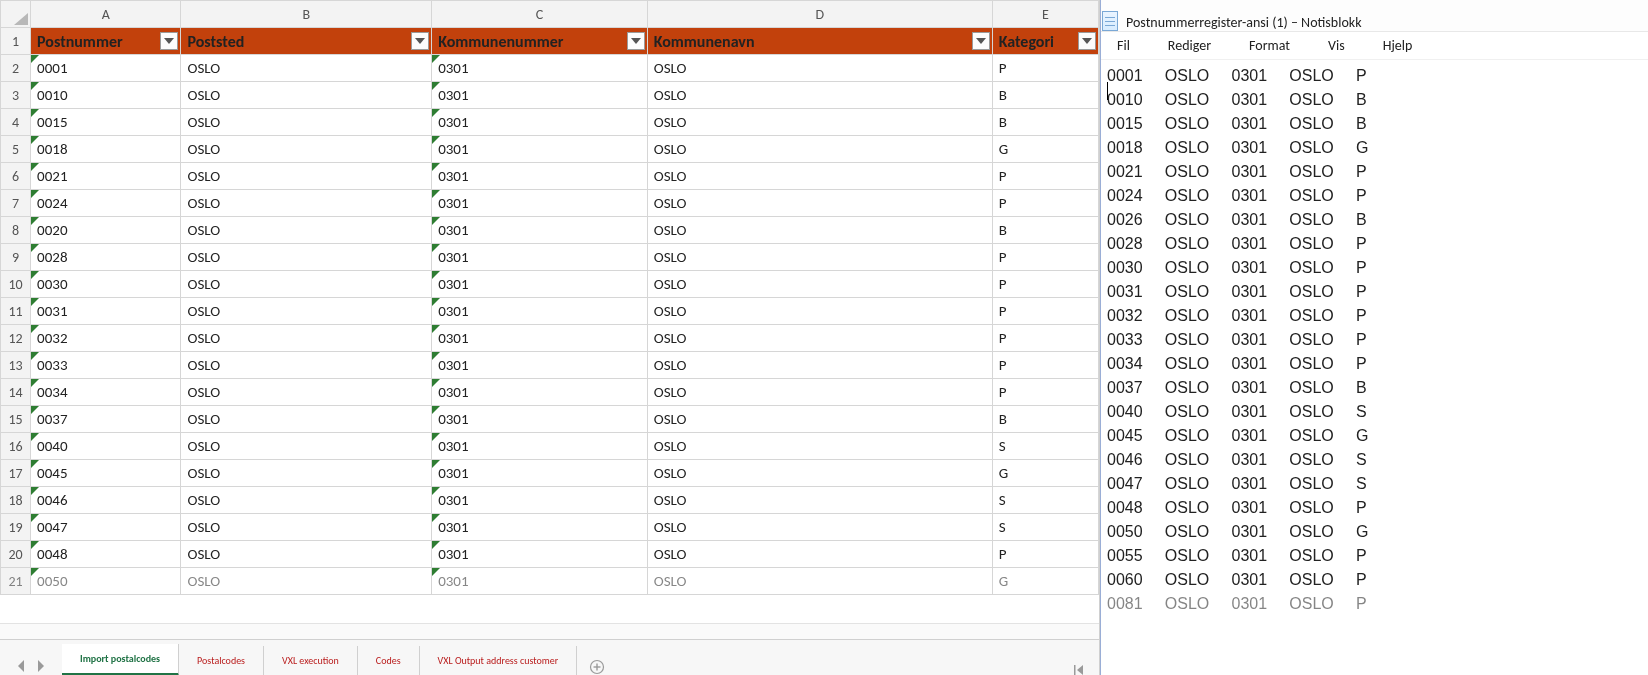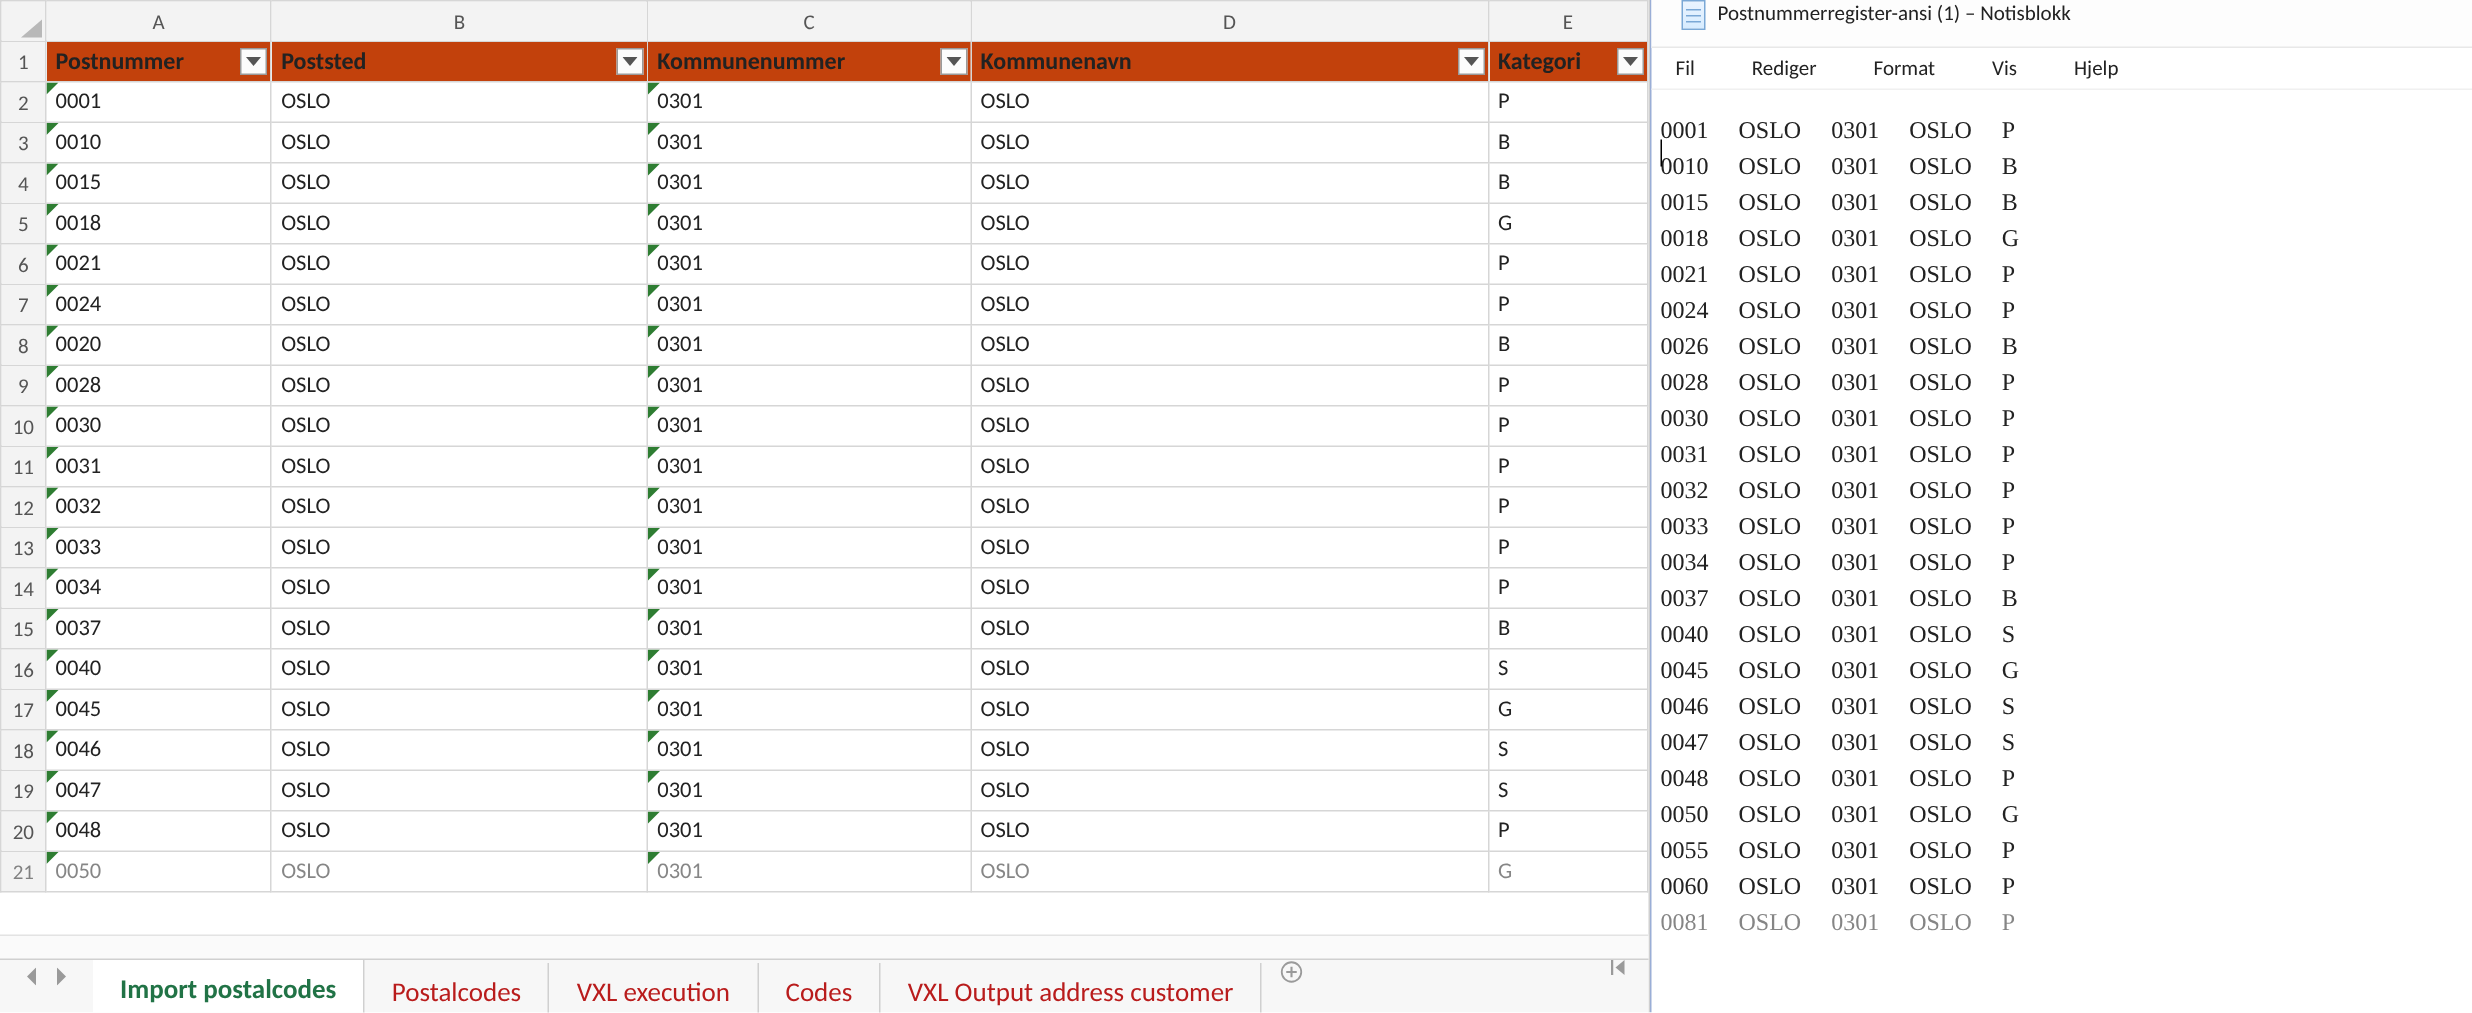--- a/index.html
+++ b/index.html
@@ -110,22 +110,22 @@
 
   
   tr.partial td, tr.partial th { color: rgba(34,34,34,.55); }
 
   
   .tabstrip {
     height: 36px;
     border-top: 1px solid #d0d0d0;
     background: #f7f7f7;
     display: flex;
-    align-items: flex-start;
-    font-size: 18px;
+    align-items: flex-end;
+    font-size: 10px;
   }
   .tabstrip .navbtns {
     display: flex;
     align-items: center;
     gap: 10px;
     padding: 0 16px;
     color: #888;
   }
   .tabstrip .navbtns svg { width: 10px; height: 12px; }
   .tabstrip .tabs { display: flex; align-items: flex-end; }
@@ -173,22 +173,22 @@
     width: 548px;
     height: 675px;
     background: #fff;
     border-left: 1px solid #9aaed6;
     display: flex;
     flex-direction: column;
   }
   .np-title {
     height: 32px;
     display: flex;
-    align-items: flex-start;
-    padding: 0 20px;
+    align-items: flex-end;
+    padding: 0 1px;
     font-size: 14px;
     background: #fdfdfd;
     border-bottom: 1px solid #e8e8e8;
   }
   .np-title .icon {
     width: 16px; height: 20px;
     margin-right: 8px;
     background: linear-gradient(#eaf4ff,#d7ecff);
     border: 1px solid #7aa8d6;
     position: relative;
@@ -214,25 +214,24 @@
     border-bottom: 1px solid #f0f0f0;
   }
   .np-menu span { padding: 3px 8px; cursor: default; }
 
   .np-body {
     flex: 1;
     padding: 4px 6px;
     overflow: hidden;
   }
   .np-body pre {
-    font-family: Liberation Serif, serif;
+    font-family: Liberation Sans, sans-serif;
     font-size: 16px;
     line-height: 24px;
     white-space: pre;
-    margin-top: 12px;
   }
   
   .np-body pre::before {
     content: "";
     display: inline-block;
     width: 0;
   }
   .caret-cell {
     display: inline-block;
     position: relative;

